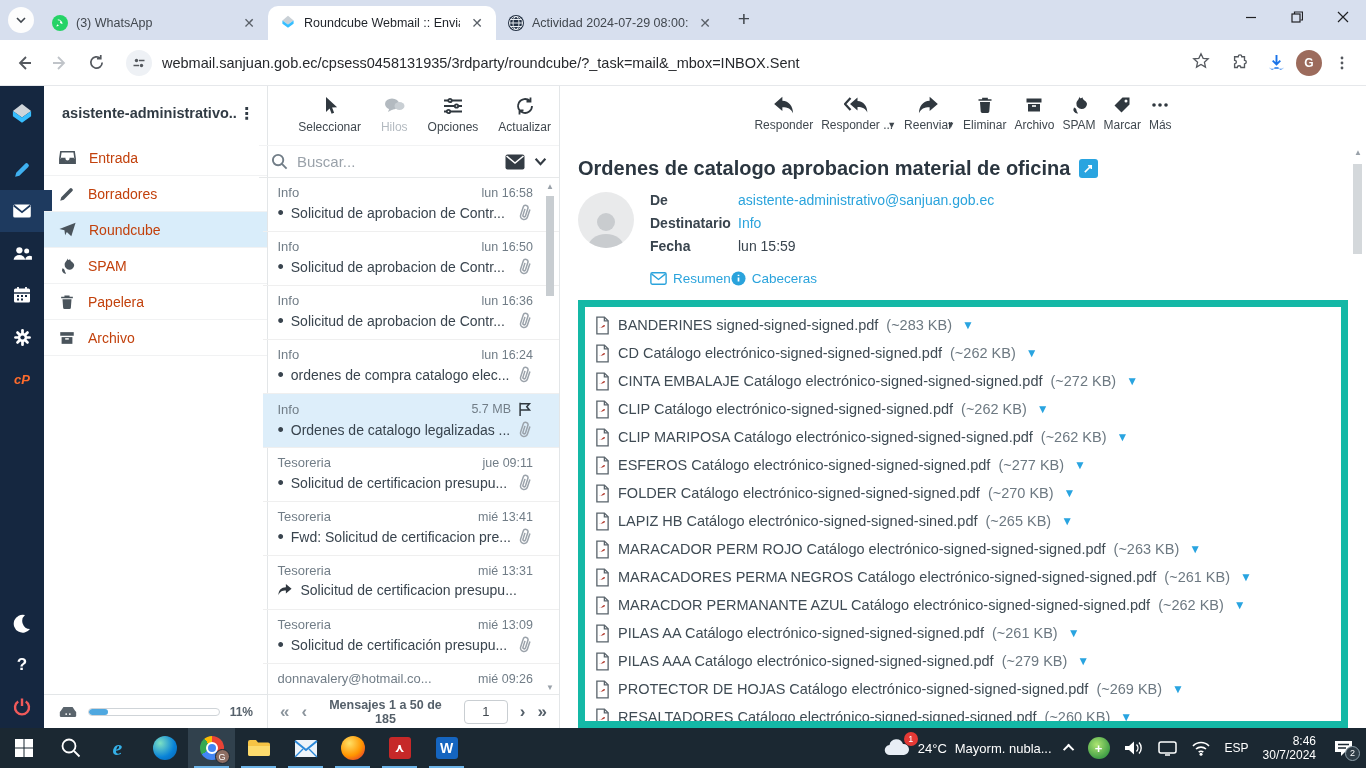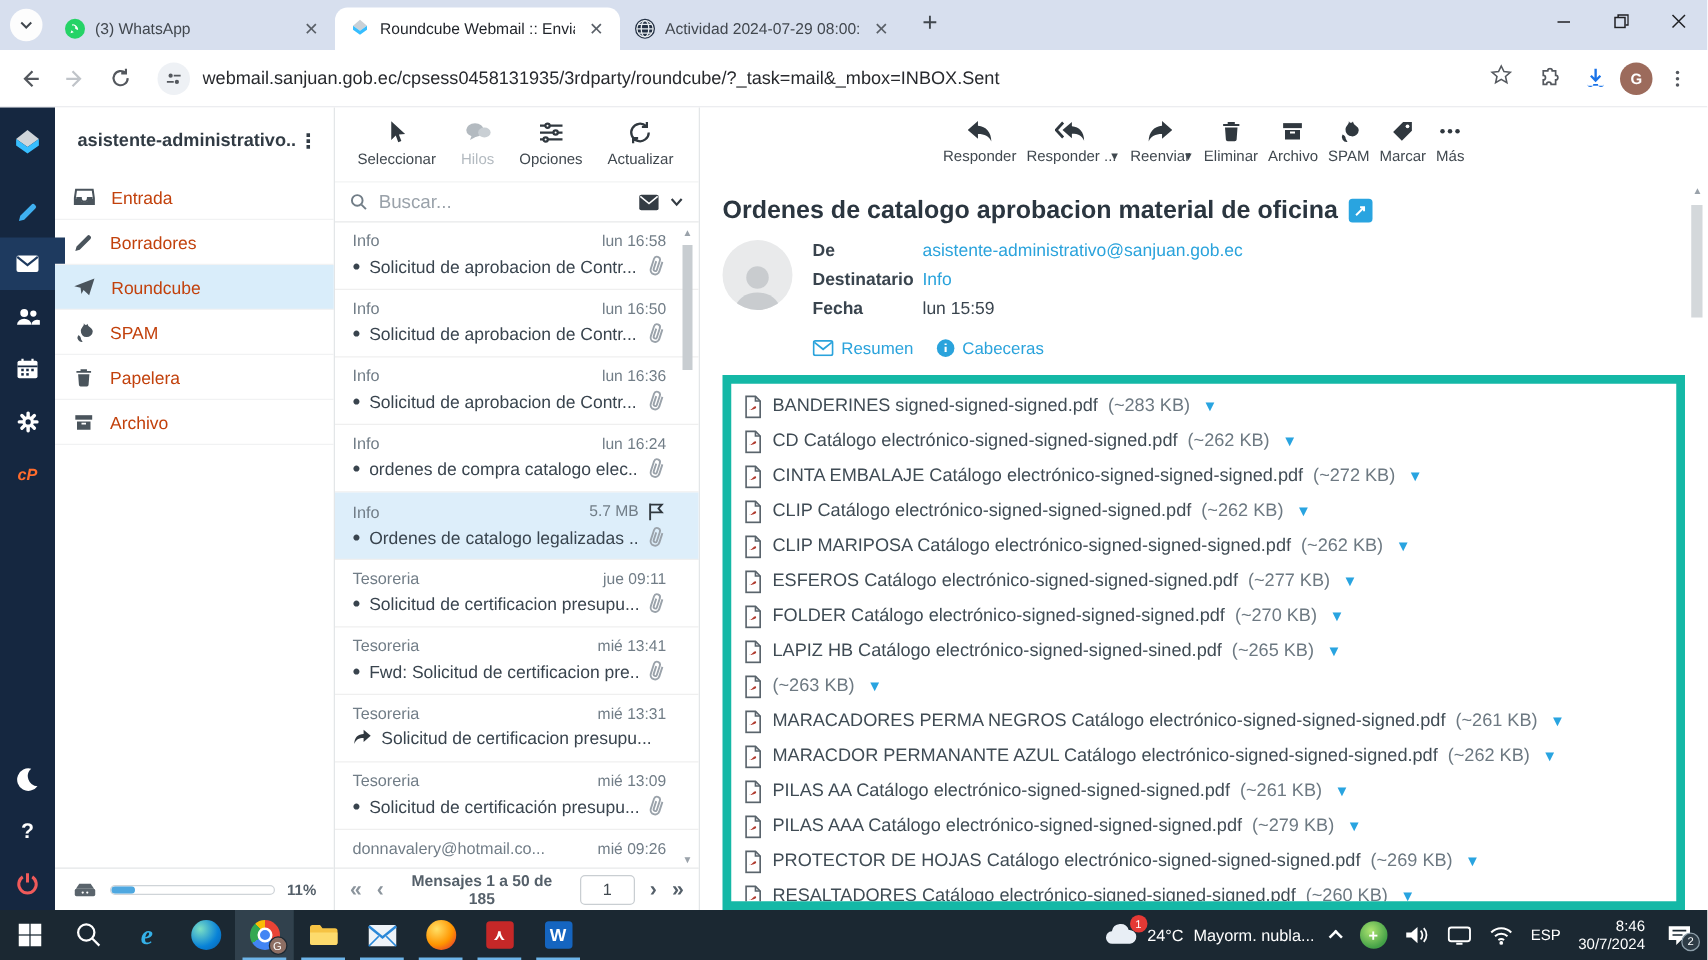--- a/index.html
+++ b/index.html
@@ -46,21 +46,21 @@
   .kebab { color:#313b44; font-size:16px; font-weight:bold; letter-spacing:1px; width:20px; text-align:center; }
   .folder-row { height:36px; display:flex; align-items:center; gap:12px; padding:0 14px; border-bottom:1px solid #f1f2f3; font-size:14px; color:#c2410c; }
   .folder-row.selected { background:#d9edfa; }
   .folders-fill { flex:1; }
   .quota-row { height:34px; border-top:1px solid #e3e6e8; display:flex; align-items:center; gap:10px; padding:0 14px; }
   .quota-bar { flex:1; height:8px; border:1px solid #cfd4d8; border-radius:5px; position:relative; overflow:hidden; background:#fff; }
   .quota-fill { position:absolute; left:0; top:0; bottom:0; width:15%; background:#4fa8e0; border-radius:4px; }
   .quota-pct { font-size:12px; font-weight:bold; color:#55606a; }
 
   
-  .list-col { width:292px; display:flex; flex-direction:column; border-right:1px solid #e3e6e8; flex:0 0 auto; position:relative; }
+  .list-col { width:292px; display:flex; flex-direction:column; border-right:1px solid #e3e6e8; flex:0 0 auto; position:relative;align-items:flex-end; }
   .list-toolbar { height:59px; display:flex; align-items:flex-start; gap:20px; padding:9px 8px 0 18px; }
   .tb-btn { display:flex; flex-direction:column; align-items:center; gap:3px; font-size:12px; color:#40484f; }
   .tb-btn.disabled { color:#b3bac0; }
   .search-row { height:33px; display:flex; align-items:center; gap:9px; padding:0 12px; border-bottom:1px solid #e7e9ea; border-top:1px solid #f2f3f4; }
   .search-input { flex:1; border:none; outline:none; font-size:15px; color:#3d4852; font-family:inherit; }
   .search-input::placeholder { color:#9aa2aa; }
   .msg-rows { flex:1; overflow:hidden; }
   .msg-row { height:54px; padding:7px 26px 0 14px; border-bottom:1px solid #efefef; position:relative; }
   .msg-row.selected { background:#ddeefa; }
   .m-l1 { display:flex; align-items:center; font-size:13px; color:#717d87; }
@@ -94,21 +94,21 @@
   .subject-line { display:flex; align-items:center; gap:9px; }
   .subject-text { font-size:20px; font-weight:bold; color:#2b3640; }
   .edit-badge { width:19px; height:19px; border-radius:3px; background:#29a4e0; display:flex; align-items:center; justify-content:center; }
   .head-grid { display:flex; gap:16px; margin-top:12px; }
   .avatar-circle { width:56px; height:56px; border-radius:50%; background:#e9eaeb; overflow:hidden; display:flex; align-items:flex-end; justify-content:center; flex:0 0 auto; }
   .fields { font-size:14px; }
   .field-row { display:flex; margin-bottom:7px; }
   .field-label { width:88px; font-weight:bold; color:#39444e; }
   .field-link { color:#2aa3dc; }
   .field-plain { color:#39444e; }
-  .head-links { display:flex; gap:18px; margin:10px 0 0 72px; align-items:center; }
+  .head-links { display:flex; margin:10px 0 0 72px; align-items:center; }
   .head-link { display:flex; align-items:center; gap:6px; color:#2aa3dc; font-size:13.5px; }
   .att-panel { margin:14px 18px 0 18px; border:7px solid #14b8a6; padding:4px 10px; flex:1; overflow:hidden; }
   .att-row { height:28px; display:flex; align-items:center; gap:8px; font-size:14.5px; }
   .att-name { color:#3f4b54; white-space:nowrap; }
   .att-size { color:#6d7982; white-space:nowrap; }
   .att-caret { color:#29a4e0; font-size:12px; margin-left:2px; }
   .main-scrollbar { position:absolute; right:2px; top:62px; bottom:4px; width:12px; }
   .main-scroll-thumb { position:absolute; top:16px; left:1px; width:9px; height:90px; background:#d4d8db; }
 
   
@@ -826,20 +826,21 @@
             <span class="att-size">(~265 KB)</span>
             <span class="att-caret">▼</span>
           </div>
 
           <div class="att-row">
             <svg width="15" height="19" viewBox="0 0 16 20">
               <path d="M2 1 h8 l4 4 V19 H2z" fill="none" stroke="#5a646c" stroke-width="1.4"></path>
               <path d="M10 1 v4 h4" fill="none" stroke="#5a646c" stroke-width="1.4"></path>
               <path d="M5 12.5 c1.5 1 4-4.5 5.5-2.5 1 1.4-5 3-6 2.7z" fill="#b03a2e"></path>
             </svg>
+            <span class="att-name">MARACADOR PERM ROJO Catálogo electrónico-signed-signed-signed.pdf</span>
             <span class="att-size">(~263 KB)</span>
             <span class="att-caret">▼</span>
           </div>
 
           <div class="att-row">
             <svg width="15" height="19" viewBox="0 0 16 20">
               <path d="M2 1 h8 l4 4 V19 H2z" fill="none" stroke="#5a646c" stroke-width="1.4"></path>
               <path d="M10 1 v4 h4" fill="none" stroke="#5a646c" stroke-width="1.4"></path>
               <path d="M5 12.5 c1.5 1 4-4.5 5.5-2.5 1 1.4-5 3-6 2.7z" fill="#b03a2e"></path>
             </svg>

